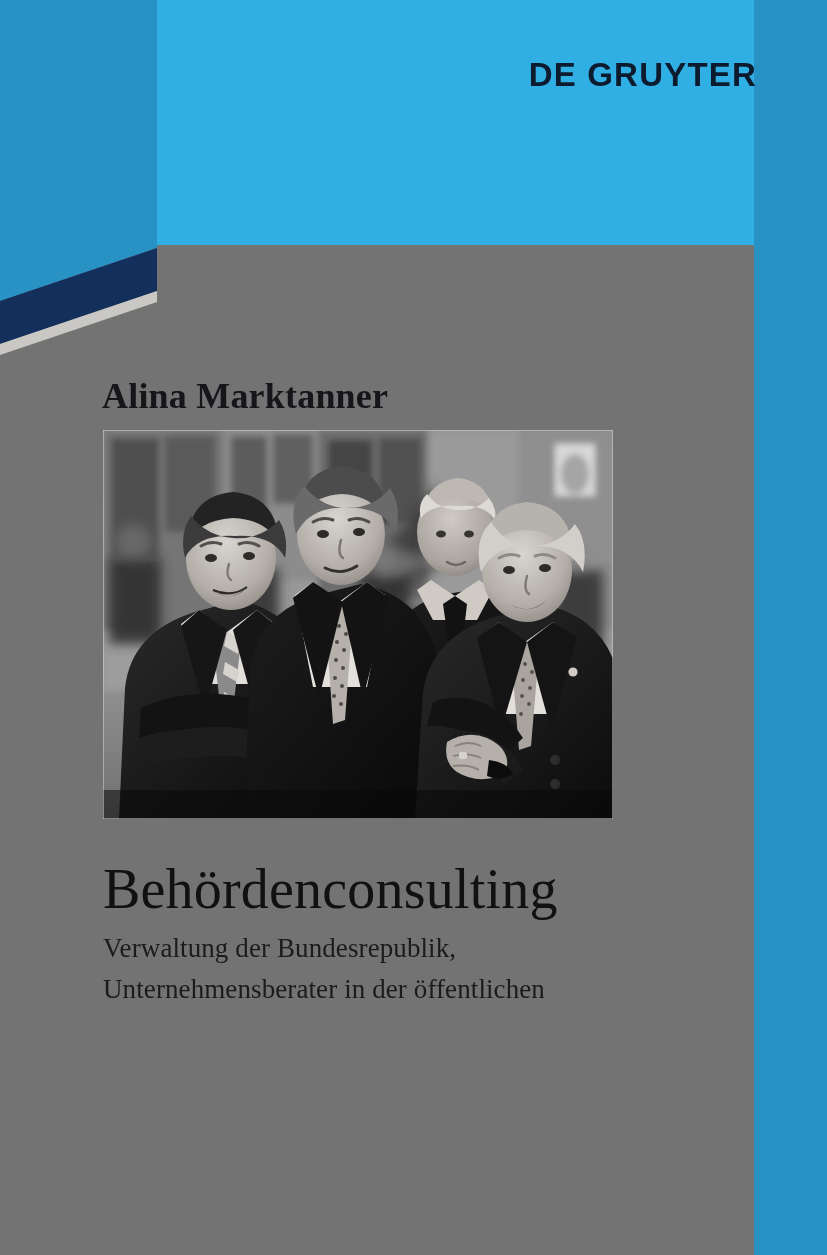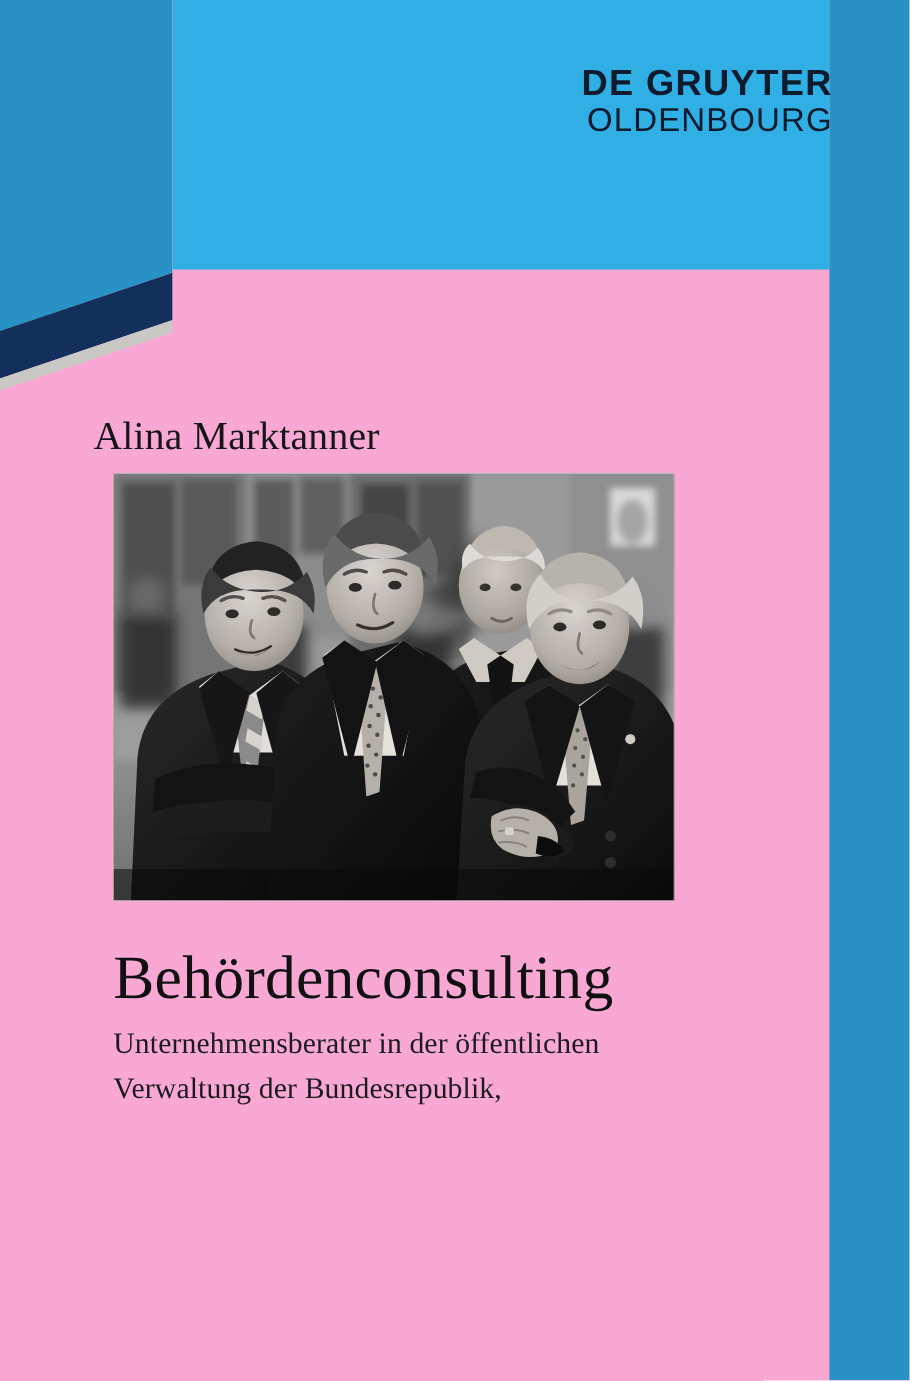--- a/index.html
+++ b/index.html
@@ -8,21 +8,21 @@
     background: #ffffff;
   }
   body {
     font-family: "Liberation Serif", serif;
   }
 
   #cover {
     position: relative;
     width: 827px;
     height: 1255px;
-    background: #f9a8d4;
+    background: #737373;
     overflow: hidden;
   }
 
   
 
   
   .header-band {
     position: absolute;
     left: 157px;
     top: 0;
@@ -98,24 +98,24 @@
     display: block;
     font-size: 30px;
     font-weight: 400;
     letter-spacing: 1.0px;
     margin-top: 4px;
   }
 
   
   .author-name {
     position: absolute;
-    left: 85px;
+    left: 102px;
     top: 377px;
     font-size: 36px;
-    font-weight: 400;
+    font-weight: 700;
     color: #16161a;
     letter-spacing: 0.2px;
     line-height: 1.1;
     text-align: center;
   }
 
   
   .cover-photo {
     position: absolute;
     left: 103px;
@@ -167,21 +167,20 @@
   <div class="left-column">
     <div class="fill-blue"></div>
     <div class="stripe-navy"></div>
     <div class="stripe-gray"></div>
   </div>
 
   <div class="right-column"></div>
 
   <div class="publisher-logo">
     <span class="logo-primary">DE GRUYTER</span>
-    <span class="logo-secondary">OLDENBOURG</span>
   </div>
 
   <div class="author-name">Alina Marktanner</div>
 
   <div class="cover-photo">
     <svg viewBox="0 0 510 389" xmlns="http://www.w3.org/2000/svg">
       <defs>
         <linearGradient id="bgGrad" x1="0" y1="0" x2="0" y2="1">
           <stop offset="0" stop-color="#8e8e8e"></stop>
           <stop offset="0.55" stop-color="#9b9b9b"></stop>
@@ -390,17 +389,17 @@
       </g>
 
       <rect x="0" y="360" width="510" height="29" fill="#0a0a0a" opacity="0.55"></rect>
       <rect x="0" y="0" width="510" height="389" fill="none" stroke="#d9d9d9" stroke-width="1"></rect>
     </svg>
   </div>
 
   <div class="book-title">Behördenconsulting</div>
 
   <div class="book-subtitle">
+    <span class="subtitle-line">Verwaltung der Bundesrepublik,</span>
     <span class="subtitle-line">Unternehmensberater in der öffentlichen</span>
-    <span class="subtitle-line">Verwaltung der Bundesrepublik,</span>
   </div>
 
 </div>
 
 </body></html>

